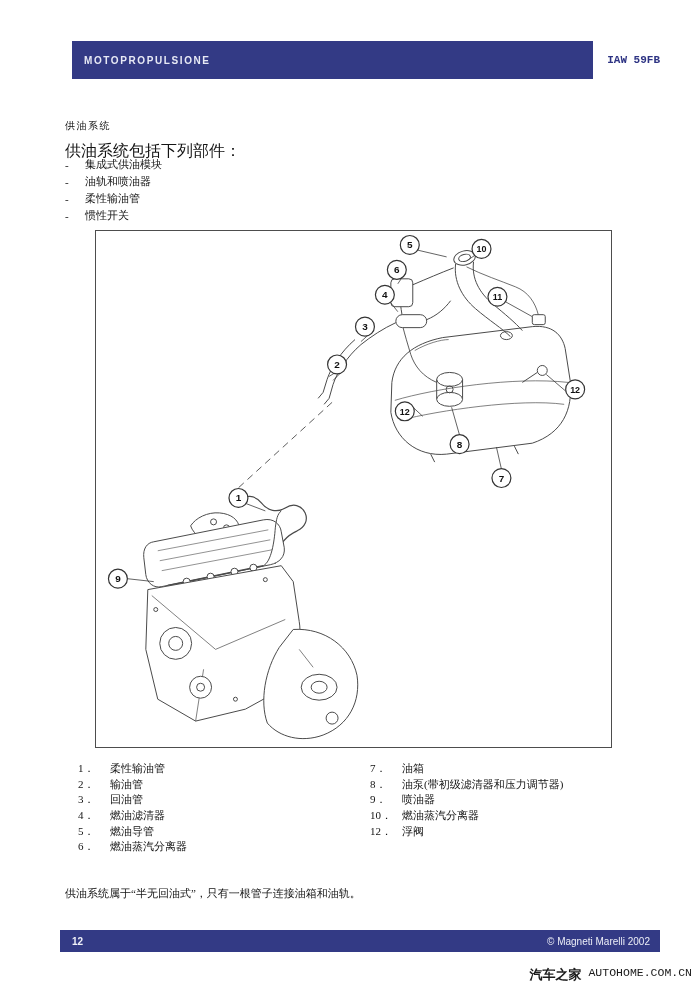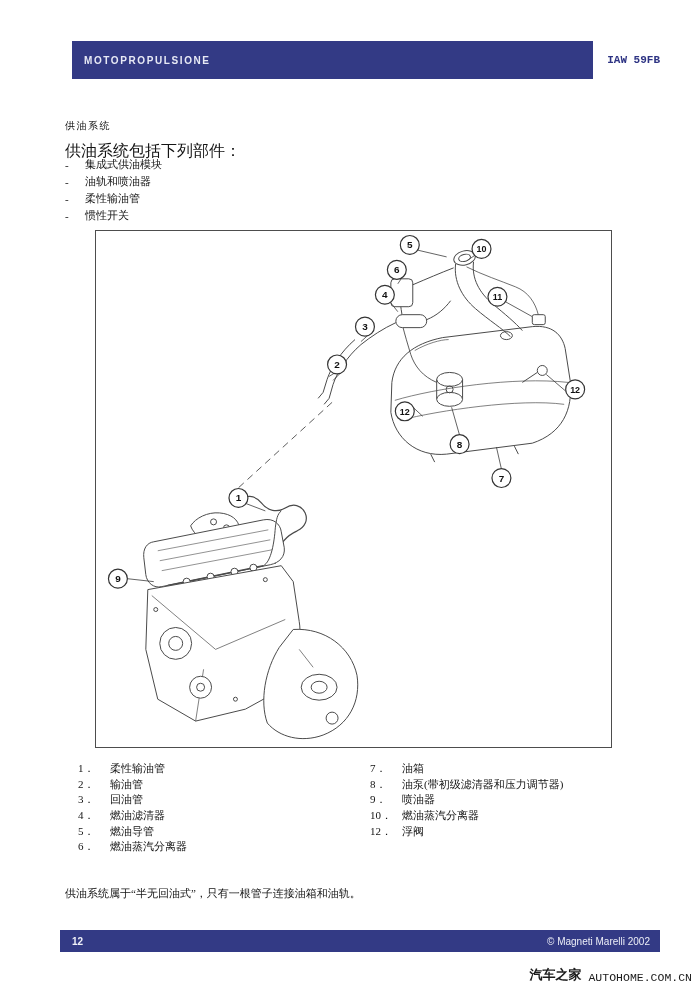--- a/index.html
+++ b/index.html
@@ -34,21 +34,21 @@
   .legend-num { width:32px; }
 
   .closing { position:absolute; left:65px; top:880px; font-size:11px;margin-top:6px; }
 
   
   .footer { position:absolute; left:60px; top:930px; width:600px; height:22px; background:#333a85; display:flex; align-items:center; justify-content:space-between; padding:0 10px 0 12px; }
   .footer-page { color:#f0f1f8; font-family:"Liberation Sans", sans-serif; font-size:10px; font-weight:bold; }
   .footer-copy { color:#eceef7; font-family:"Liberation Sans", sans-serif; font-size:10px;margin-left:35px; }
 
   
-  .watermark { position:absolute; right:8px; top:966px; display:flex; align-items:flex-end; gap:7px; color:#1c1c1c; }
+  .watermark { position:absolute; right:8px; top:966px; display:flex; align-items:flex-start; gap:7px; color:#1c1c1c; }
   .wm-cn { font-family:"Liberation Sans", sans-serif; font-size:13px; font-weight:bold; }
   .wm-url { font-family:Liberation Mono, monospace; font-size:11.5px; }
 
   text.co { font-family:"Liberation Sans", sans-serif; font-weight:bold; }
 </style>
 </head>
 <body>
 
 <div class="page">
 

